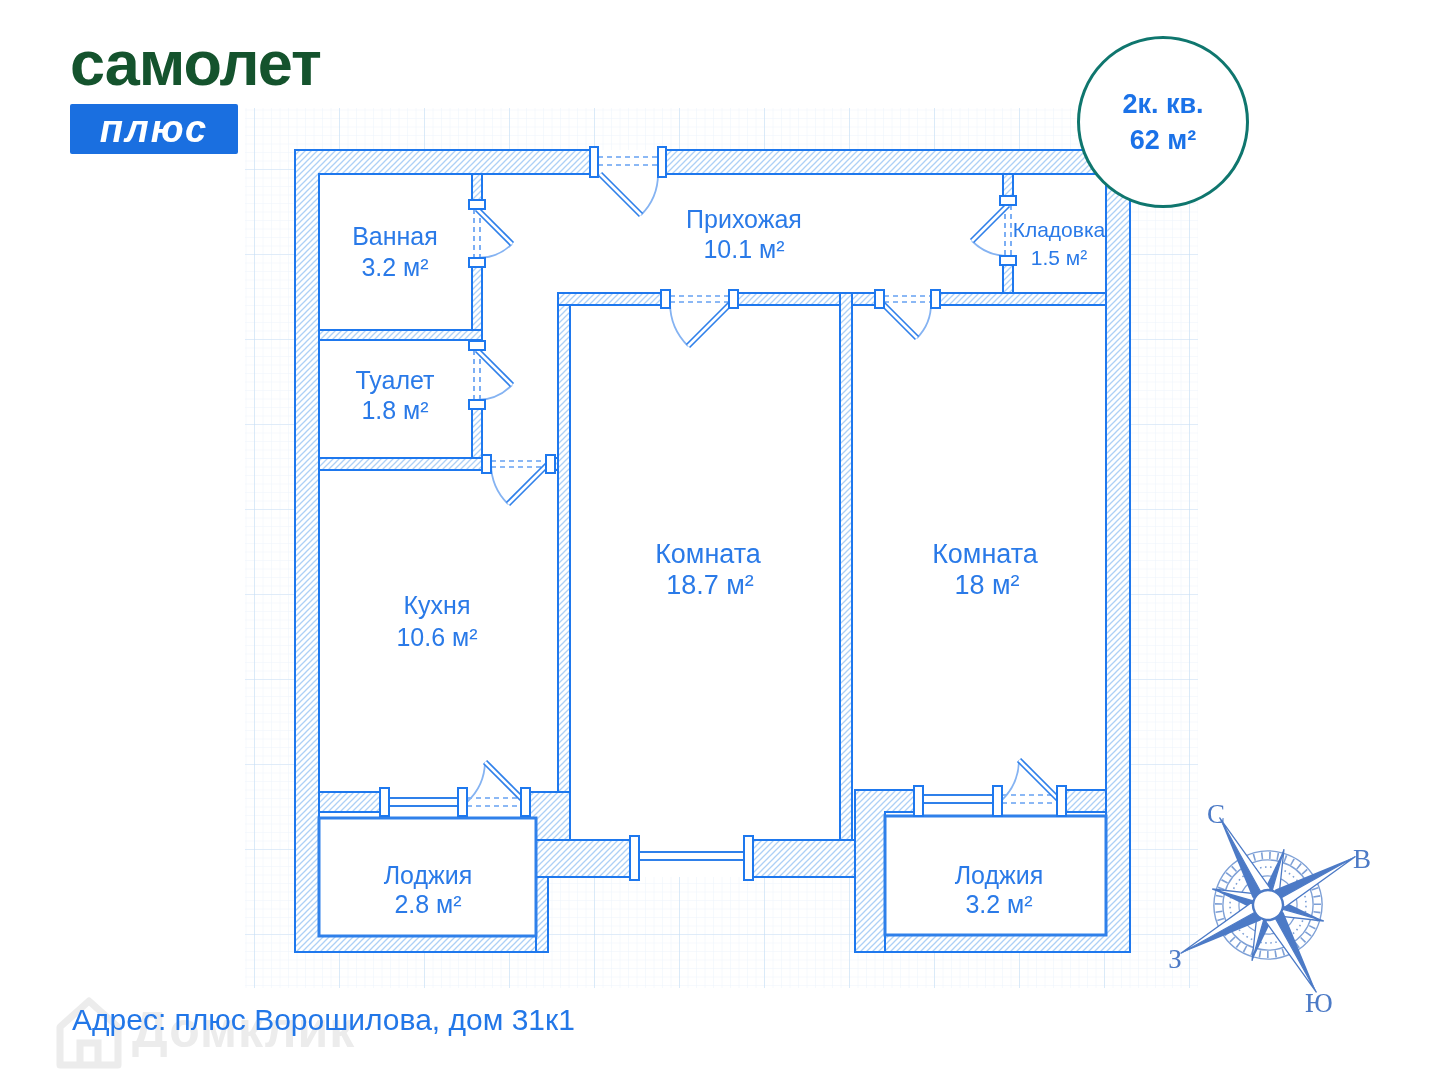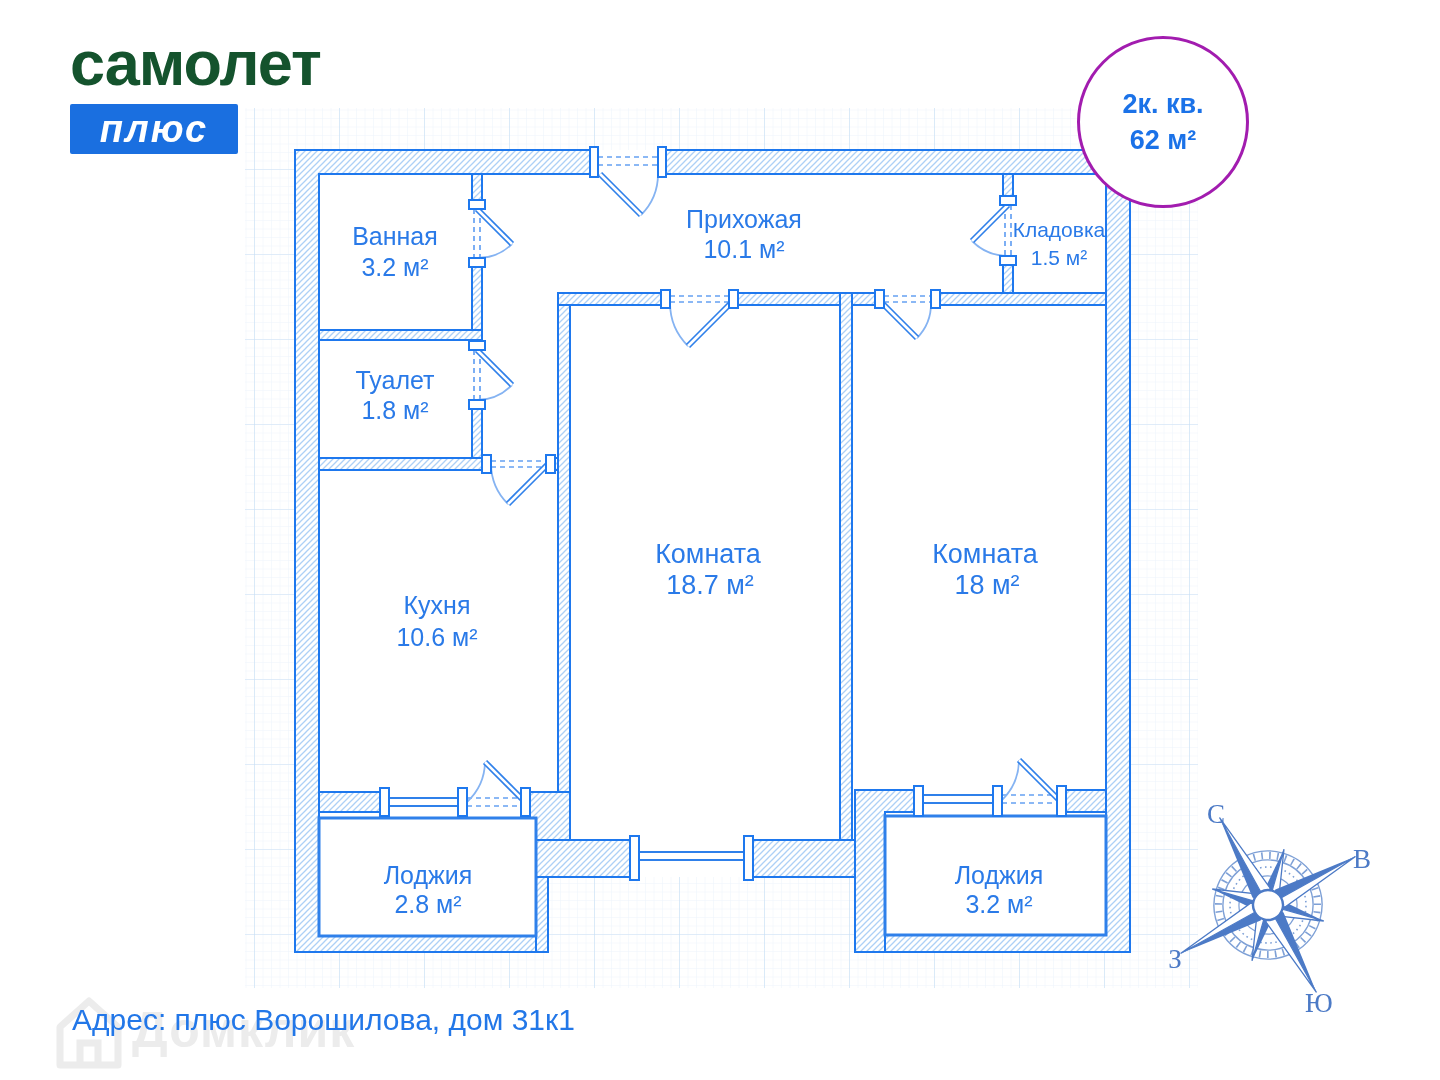--- a/index.html
+++ b/index.html
@@ -7,21 +7,21 @@
          font-family:"Liberation Sans",sans-serif;}
   .plan-svg{position:absolute;left:0;top:0;z-index:1;}
   
   .logo{position:absolute;left:70px;top:30px;z-index:4;}
   .logo-top{display:block;font-size:63px;font-weight:700;color:#14532d;letter-spacing:-1px;line-height:1.05;}
   .logo-badge{margin-top:8px;width:168px;height:50px;background:#1A6FE0;border-radius:2px;
               display:flex;align-items:center;justify-content:center;}
   .logo-badge span{color:#fff;font-size:38px;font-weight:700;font-style:italic;letter-spacing:2px;line-height:1;}
   
   .area-badge{position:absolute;left:1077px;top:36px;width:166px;height:166px;border-radius:50%;
-              background:#fff;border:3px solid #a21caf;z-index:5;display:flex;flex-direction:column;
+              background:#fff;border:3px solid #0f766e;z-index:5;display:flex;flex-direction:column;
               align-items:center;justify-content:center;}
   .area-badge span{color:#1B72E8;font-size:27px;font-weight:700;line-height:1.35;}
   
   .watermark{position:absolute;left:56px;top:972px;z-index:2;display:flex;align-items:flex-start;gap:10px;
              color:#ECECEC;margin-top:23px;}
   .watermark .wm-text{font-size:50px;font-weight:700;letter-spacing:1px;line-height:1.4;}
   .address{position:absolute;left:72px;top:1003px;z-index:3;color:#2277E8;font-size:30px;font-weight:500;}
   
   .wall{fill:url(#hatch);stroke:#1E78EE;stroke-width:2;}
   .post{fill:#fff;stroke:#1E78EE;stroke-width:2;}

